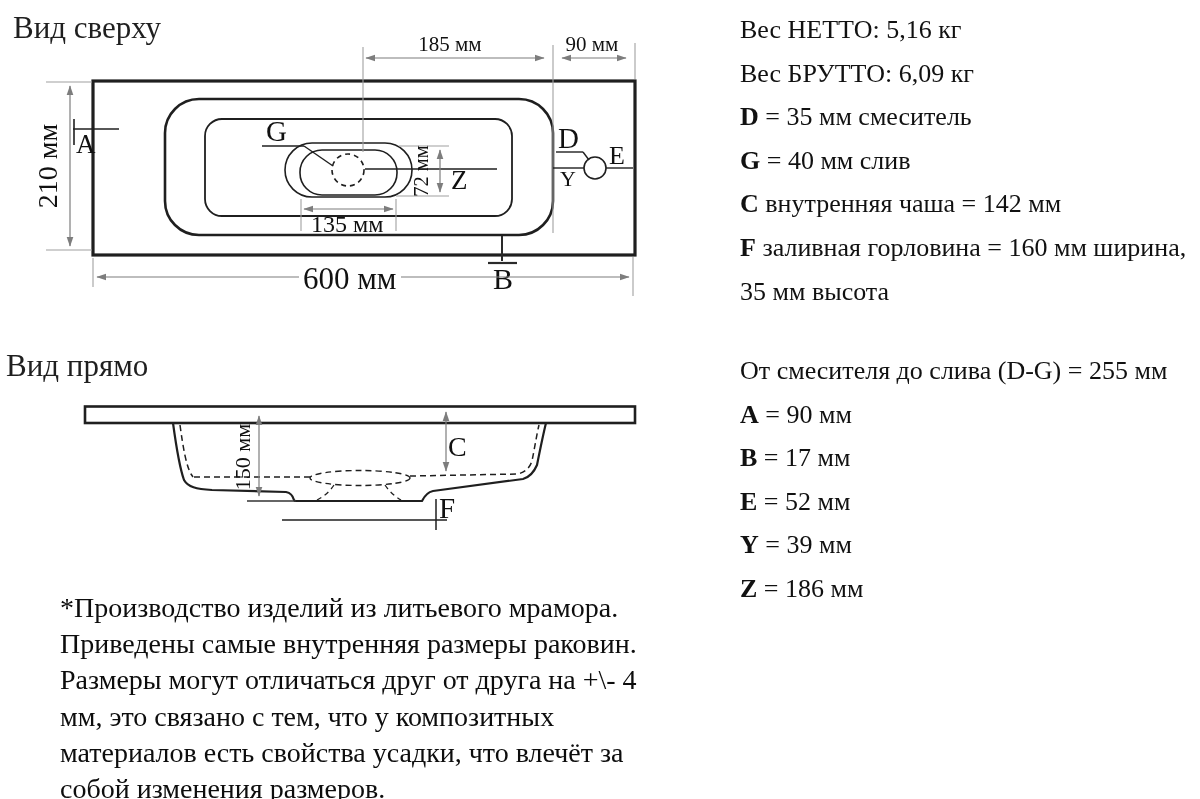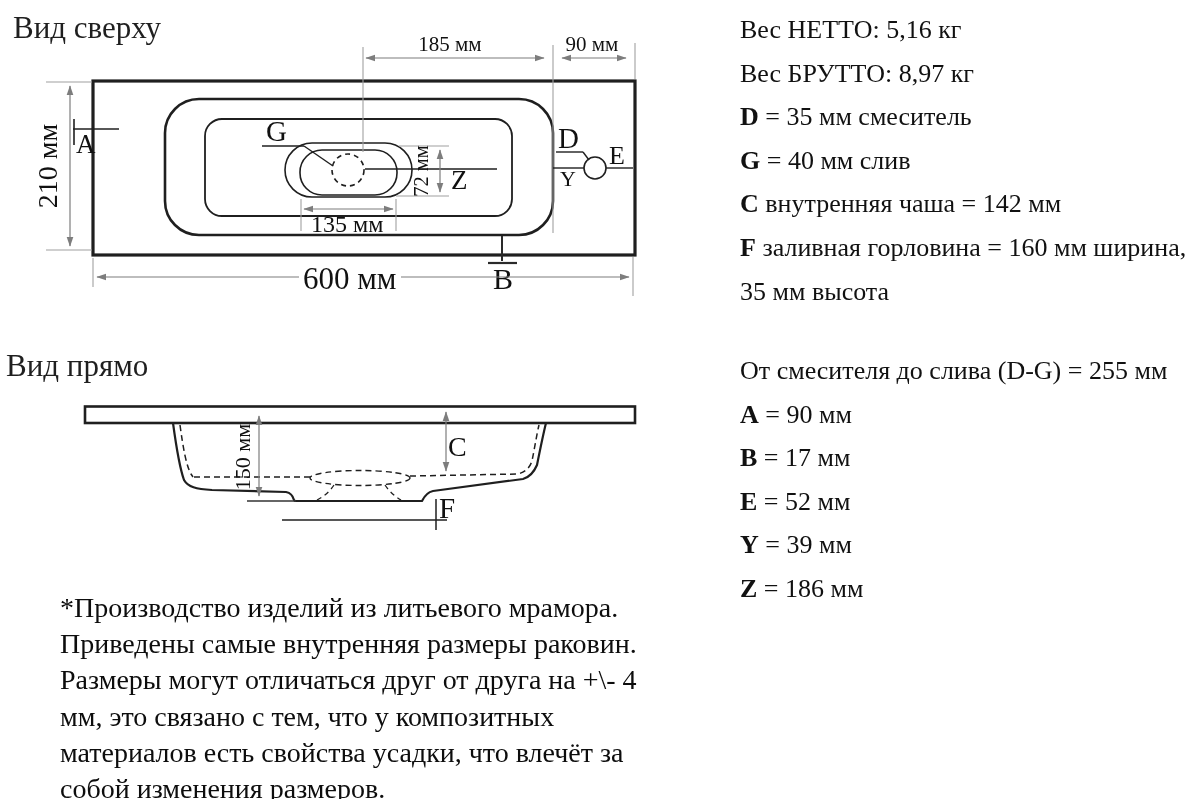--- a/index.html
+++ b/index.html
@@ -115,21 +115,21 @@
   <line x1="446" y1="82" x2="446" y2="141" class="dim" stroke-width="1.2" marker-start="url(#arr)" marker-end="url(#arr)"></line>
   <text x="448" y="126" font-size="28">C</text>
 
   <line x1="436" y1="169" x2="436" y2="200" class="blk" stroke-width="1.5"></line>
   <line x1="282" y1="190" x2="447" y2="190" class="blk" stroke-width="1.5"></line>
   <text x="439" y="188" font-size="29">F</text>
 </svg>
 
 <div class="abs spec-col" style="top:8px;">
   <div class="spec-line"><b></b><span>Вес НЕТТО: 5,16 кг</span></div>
-  <div class="spec-line"><b></b><span>Вес БРУТТО: 8,97 кг</span></div>
+  <div class="spec-line"><b></b><span>Вес БРУТТО: 6,09 кг</span></div>
   <div class="spec-line"><b>D</b><span> = 35 мм смеситель</span></div>
   <div class="spec-line"><b>G</b><span> = 40 мм слив</span></div>
   <div class="spec-line"><b>C</b><span> внутренняя чаша = 142 мм</span></div>
   <div class="spec-line"><b>F</b><span> заливная горловина = 160 мм ширина,</span></div>
   <div class="spec-line"><b></b><span>35 мм высота</span></div>
 </div>
 
 <div class="abs spec-col" style="top:349px;">
   <div class="spec-line"><b></b><span>От смесителя до слива (D-G) = 255 мм</span></div>
   <div class="spec-line"><b>A</b><span> = 90 мм</span></div>

